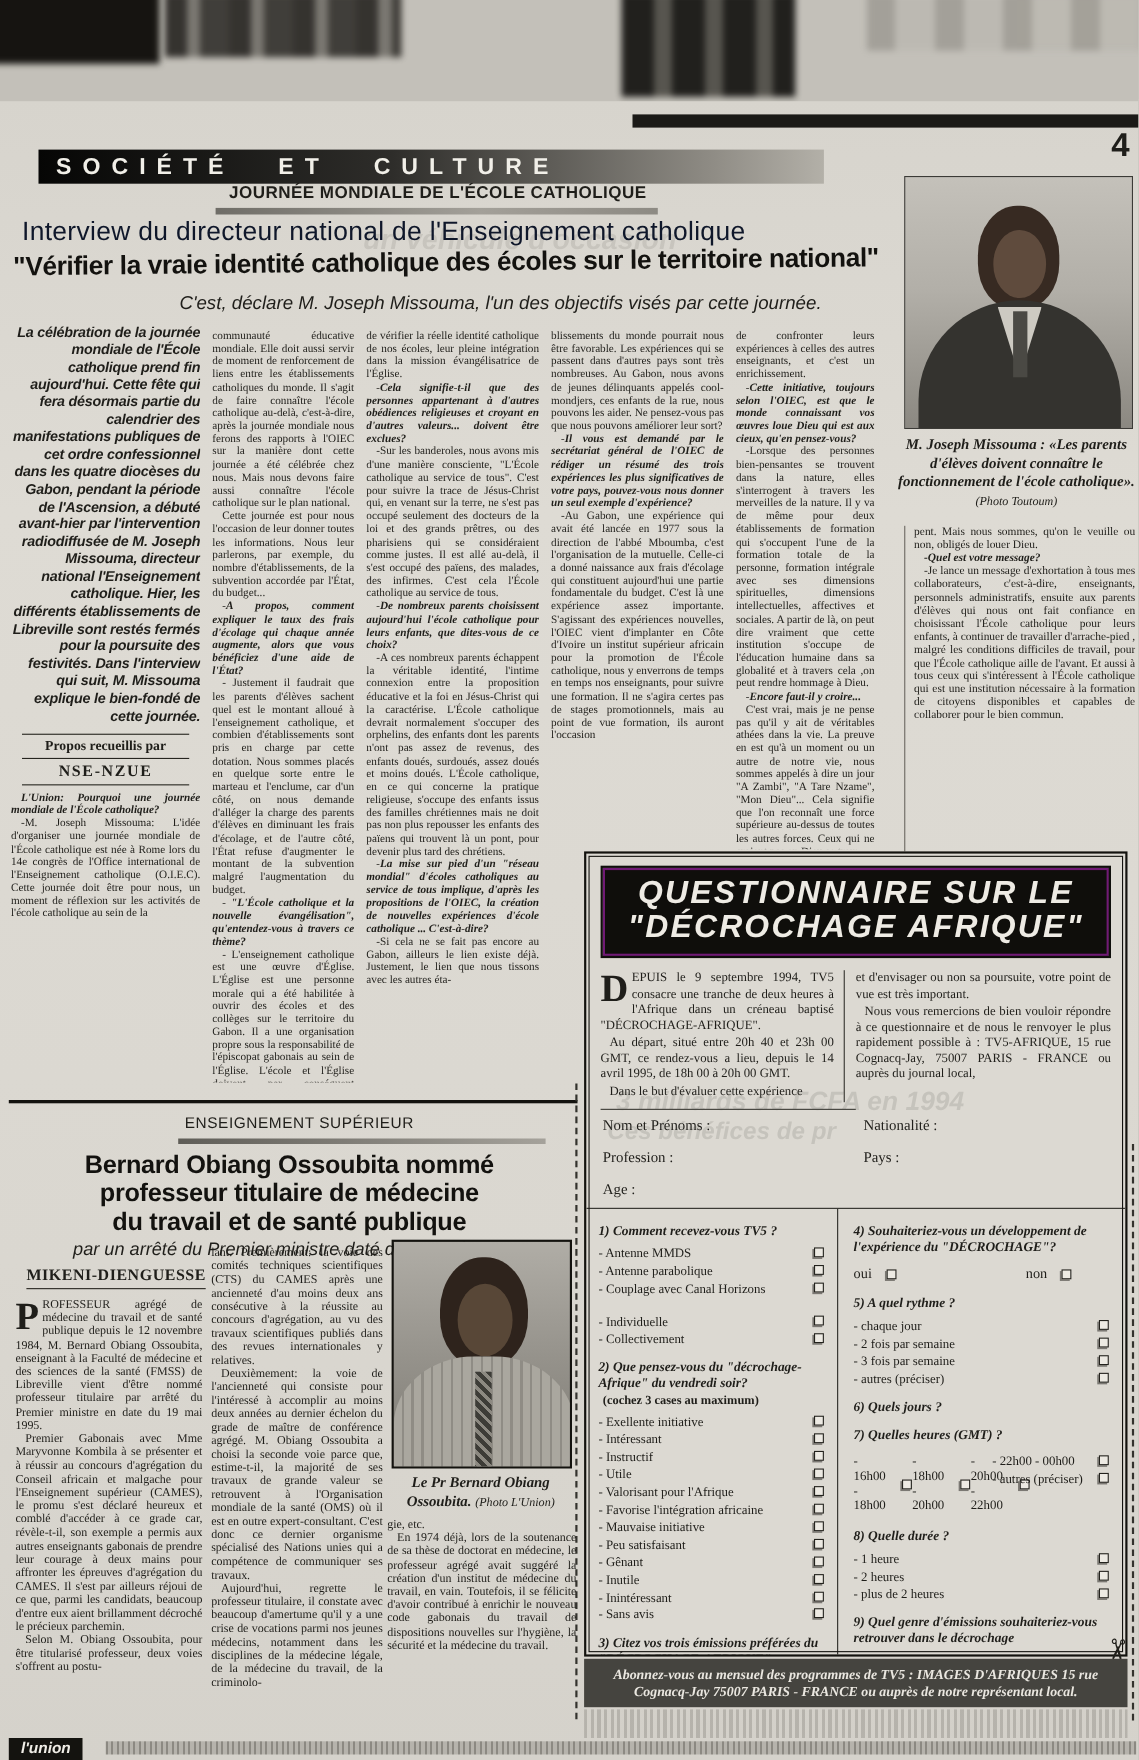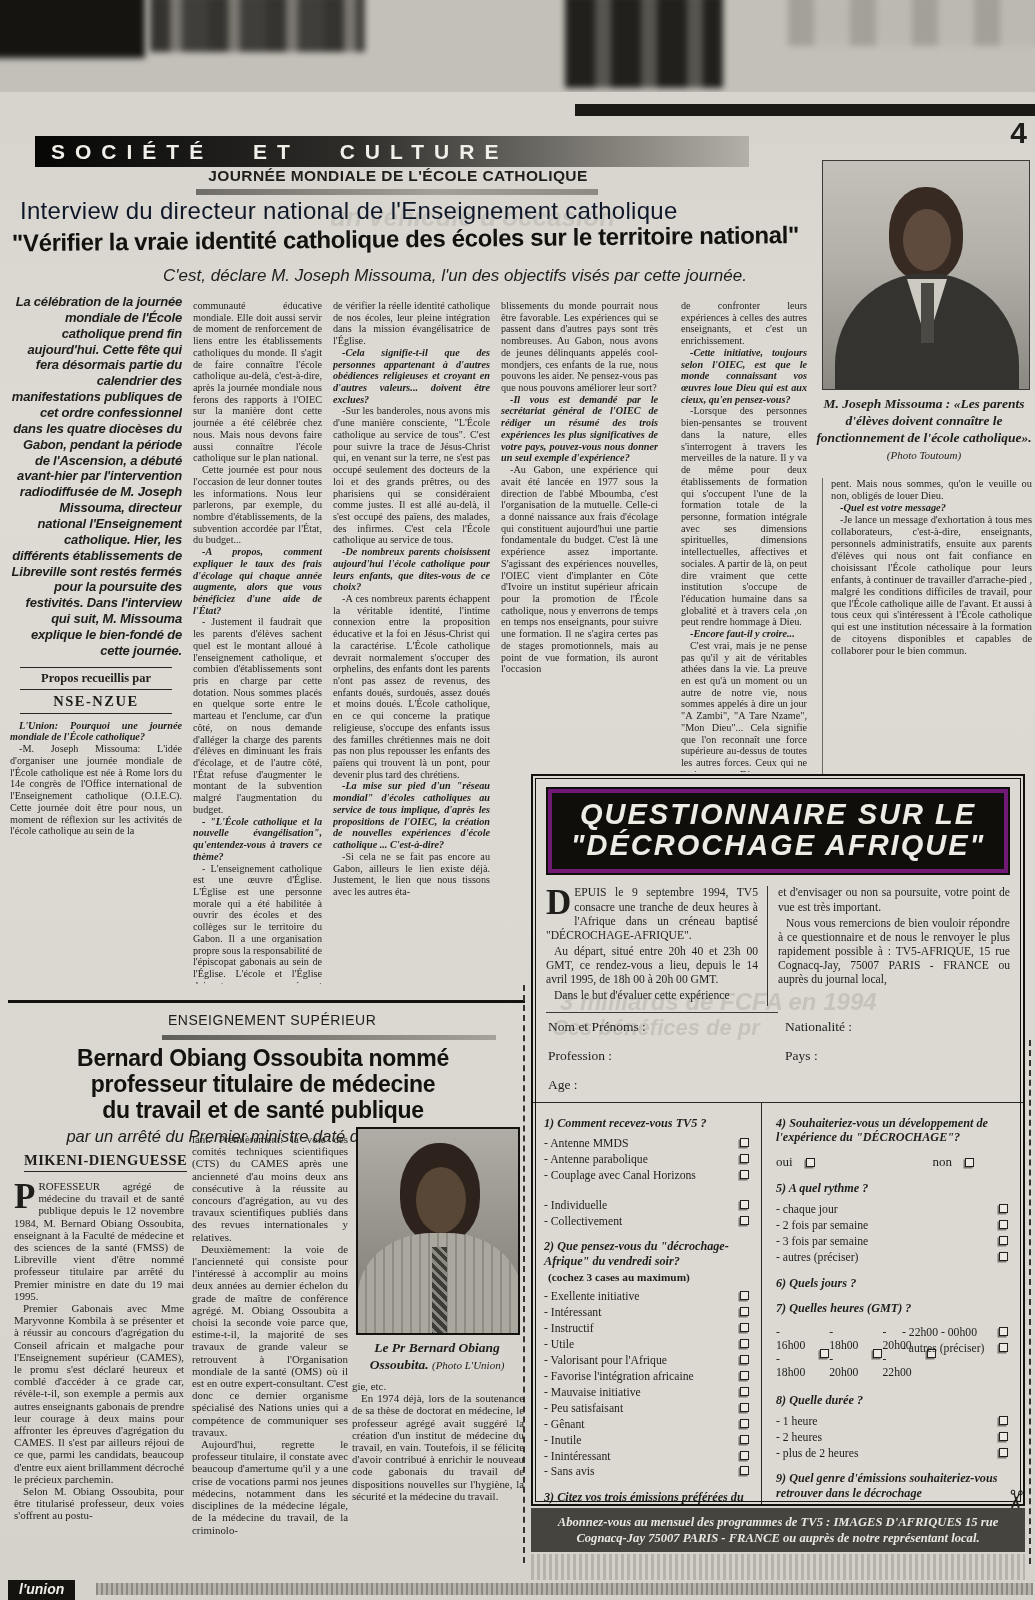--- a/index.html
+++ b/index.html
@@ -56,41 +56,41 @@
     font-weight:700; font-style:italic; font-size:13.5px; line-height:1.25; }
   .credit { font-weight:400; font-style:italic; font-size:11px; }
 
   
   .cols1 { position:absolute; left:10px; top:294px; width:808px; display:flex; gap:11px; align-items:flex-start; }
   .col { overflow:hidden; }
   .c1 { width:172px; height:684px; }
   .c2 { width:129px; height:684px; }
   .c3 { width:157px; height:684px; }
   .c4 { width:157px; height:472px; }
-  .c5 { width:126px; height:472px;margin-left:12px; }
+  .c5 { width:126px; height:472px; }
   .lead { font-family:"Liberation Sans",sans-serif; font-weight:700; font-style:italic;
     font-size:13px; line-height:1.22; text-align:right; letter-spacing:-.2px; }
   .byline-block { margin-top:8px; text-align:center; }
   .rule-thin { border-top:1.5px solid #26251f; margin:3px 10px; }
   .byline-label { font-weight:700; font-size:12.5px; }
   .byline-name { font-weight:700; font-size:14.5px; letter-spacing:1.5px; margin:2px 0; }
   .bodytext { font-size:10.2px; line-height:1.15; text-align:justify; margin-top:6px; }
   .bodytext .para { text-indent:9px; }
   .bodytext .para.p0 { text-indent:0; }
   .bodytext .para.q { font-weight:700; font-style:italic; }
   .c6 { position:absolute; left:822px; top:478px; width:210px; height:540px; overflow:hidden;
     border-left:1px solid #6b6862; padding-left:8px; font-size:10.4px; line-height:1.18; text-align:justify; }
   .c6 .bodytext { margin-top:0; font-size:10.4px; }
   .art1-rule { position:absolute; left:8px; top:1000px; width:517px; height:3px; background:#14130f; }
 
   
   .qbox { position:absolute; left:531px; top:774px; width:494px; height:732px;
     border:2.5px solid #13120e; background:#dcd9d2; overflow:hidden; }
   .qbox::after { content:""; position:absolute; inset:2px; border:1px solid #13120e; pointer-events:none; }
-  .qtitle { margin:13px 15px 0; background:#0f0e0b; border:4px solid #701a75; outline:2.5px solid #0f0e0b;
+  .qtitle { margin:13px 15px 0; background:#0f0e0b; border:2px solid #701a75; outline:2.5px solid #0f0e0b;
     outline-offset:0; padding:6px 2px 9px; text-align:center; color:#eeebe4;
     font-family:"Liberation Sans",sans-serif; font-weight:800; font-style:italic;
     font-size:29px; line-height:1.06; letter-spacing:2px; }
   .qintro { display:flex; margin-top:13px; padding:0 13px; font-size:11.6px; line-height:1.22; text-align:justify; }
   .qintro .ia { width:222px; border-right:1.2px solid #35342f; padding-right:9px; }
   .qintro .ib { flex:1; padding-left:10px; }
   .qintro p { margin-bottom:2px; text-indent:8px; }
   .qintro p.nodent { text-indent:0; }
   .dc { float:left; font-size:35px; line-height:.78; font-weight:700; padding:3px 3px 0 0; }
   .fields-rule { margin:6px 0 0 13px; width:232px; border-top:1.2px solid #3a3934; }

